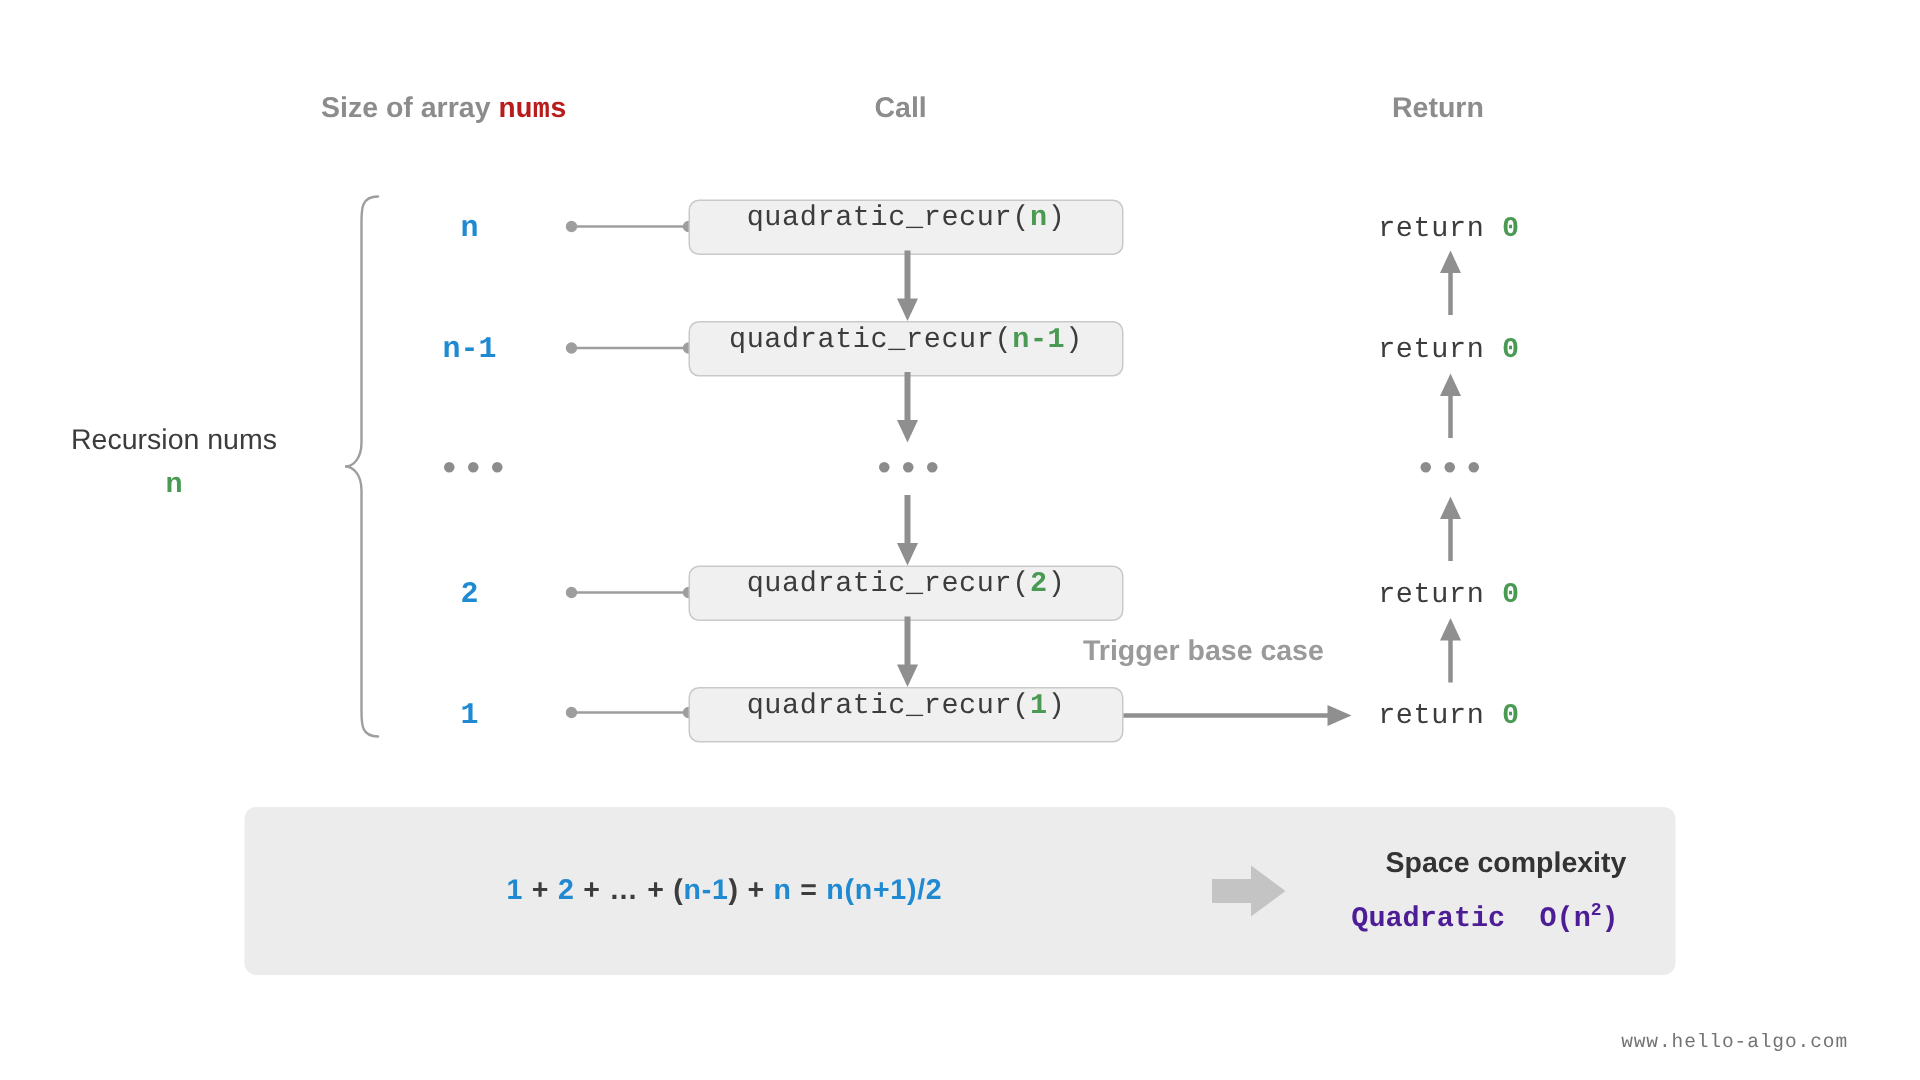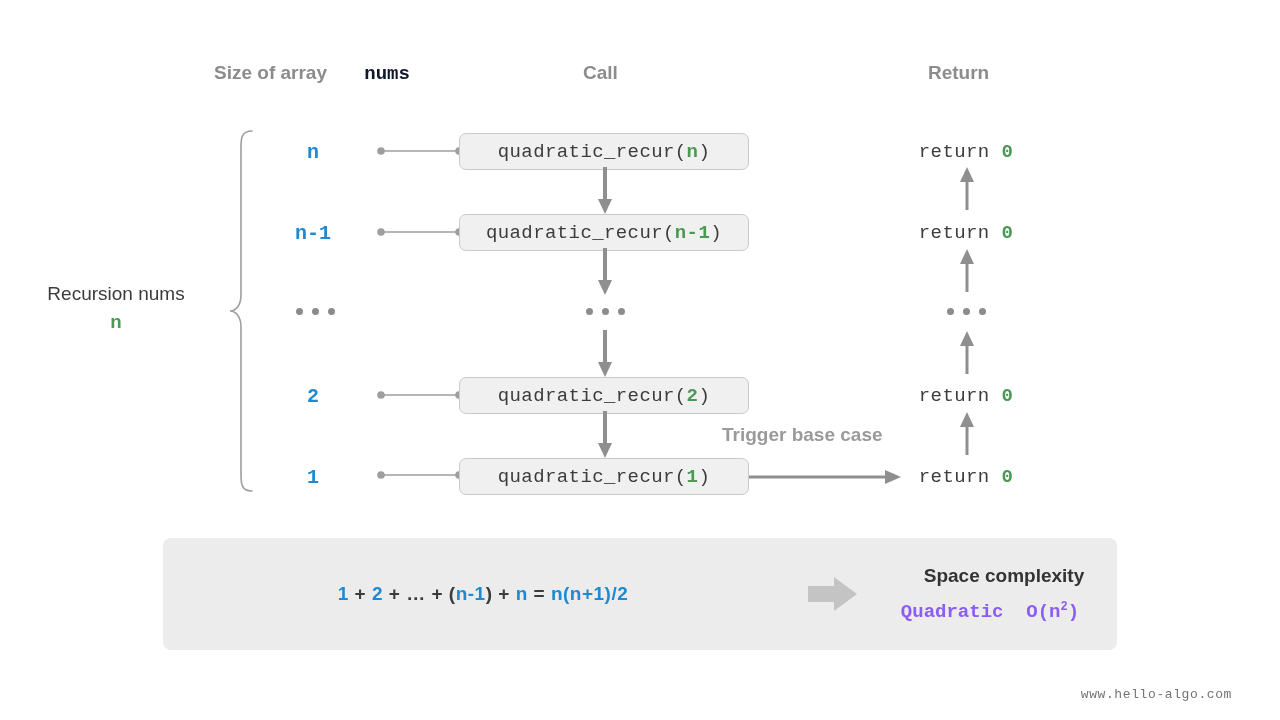--- a/index.html
+++ b/index.html
@@ -22,23 +22,22 @@
   .col-header {
     position: absolute;
     font-family: "Liberation Sans", sans-serif;
     font-weight: bold;
     font-size: 19px;
     color: #8c8c8c;
     white-space: nowrap;
   }
   .col-header .mono-blue {
     font-family: "Liberation Mono", monospace;
-    color: #0f172a;
-    font-weight: bold;
-    margin-left: 32px;
+    color: #b91c1c;
+    font-weight: bold;
   }
   #hdr-size { left: 214px; top: 62px; }
   #hdr-call { left: 583px; top: 62px; }
   #hdr-return { left: 928px; top: 62px; }
 
   
   #depth-label {
     position: absolute;
     left: 28px;
     top: 284px;
@@ -98,21 +97,20 @@
   .call-box {
     position: absolute;
     left: 459px;
     width: 290px;
     height: 37px;
     box-sizing: border-box;
     background: #f0f0f0;
     border: 1px solid #c9c9c9;
     border-radius: 7px;
     display: flex;
-    align-items: center;
     justify-content: center;
     font-family: "Liberation Mono", monospace;
     font-size: 19px;
     color: #3c3c3c;
     letter-spacing: 0.4px;
     white-space: nowrap;
   }
   .call-box .arg {
     color: #4a9a54;
     font-weight: bold;
@@ -200,21 +198,21 @@
     font-weight: bold;
     font-size: 19px;
     color: #333333;
     white-space: nowrap;
     margin-left: 28px;
   }
   #complexity-value {
     font-family: "Liberation Mono", monospace;
     font-weight: bold;
     font-size: 19px;
-    color: #8b5cf6;
+    color: #4c1d95;
     white-space: nowrap;
   }
   #complexity-value sup { font-size: 12px; }
 
   
   #summary-arrow {
     position: absolute;
     left: 645px;
     top: 38px;
     width: 50px;

